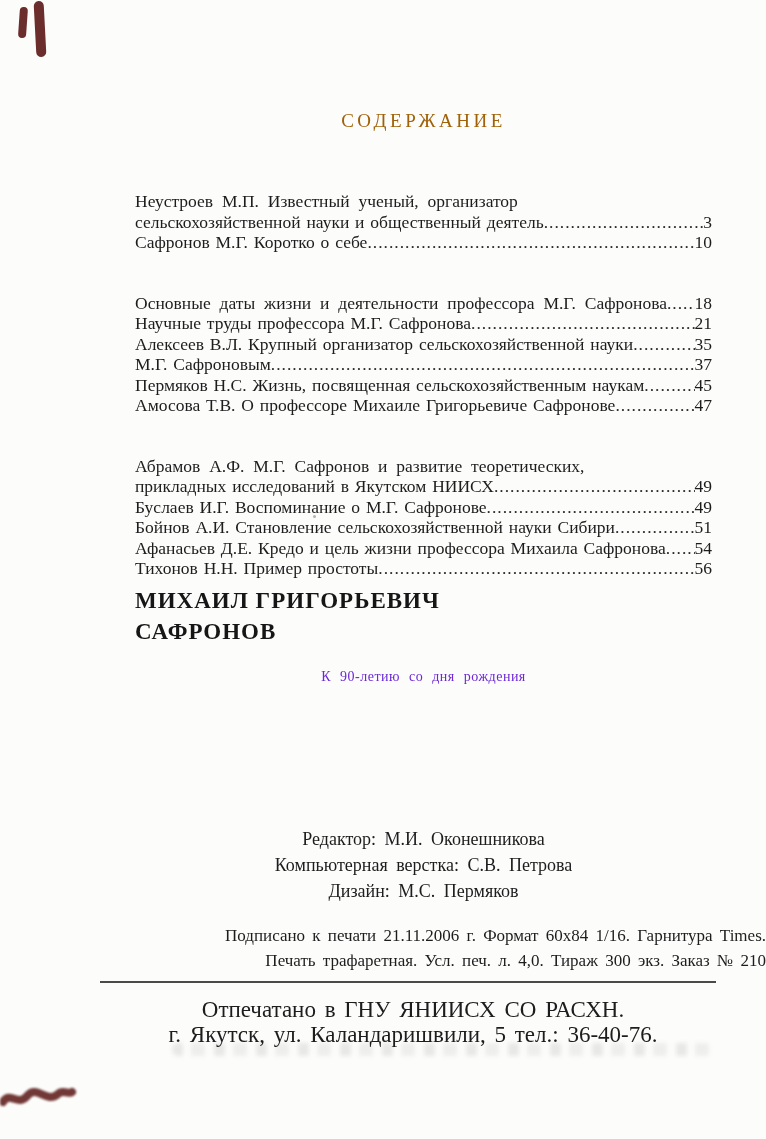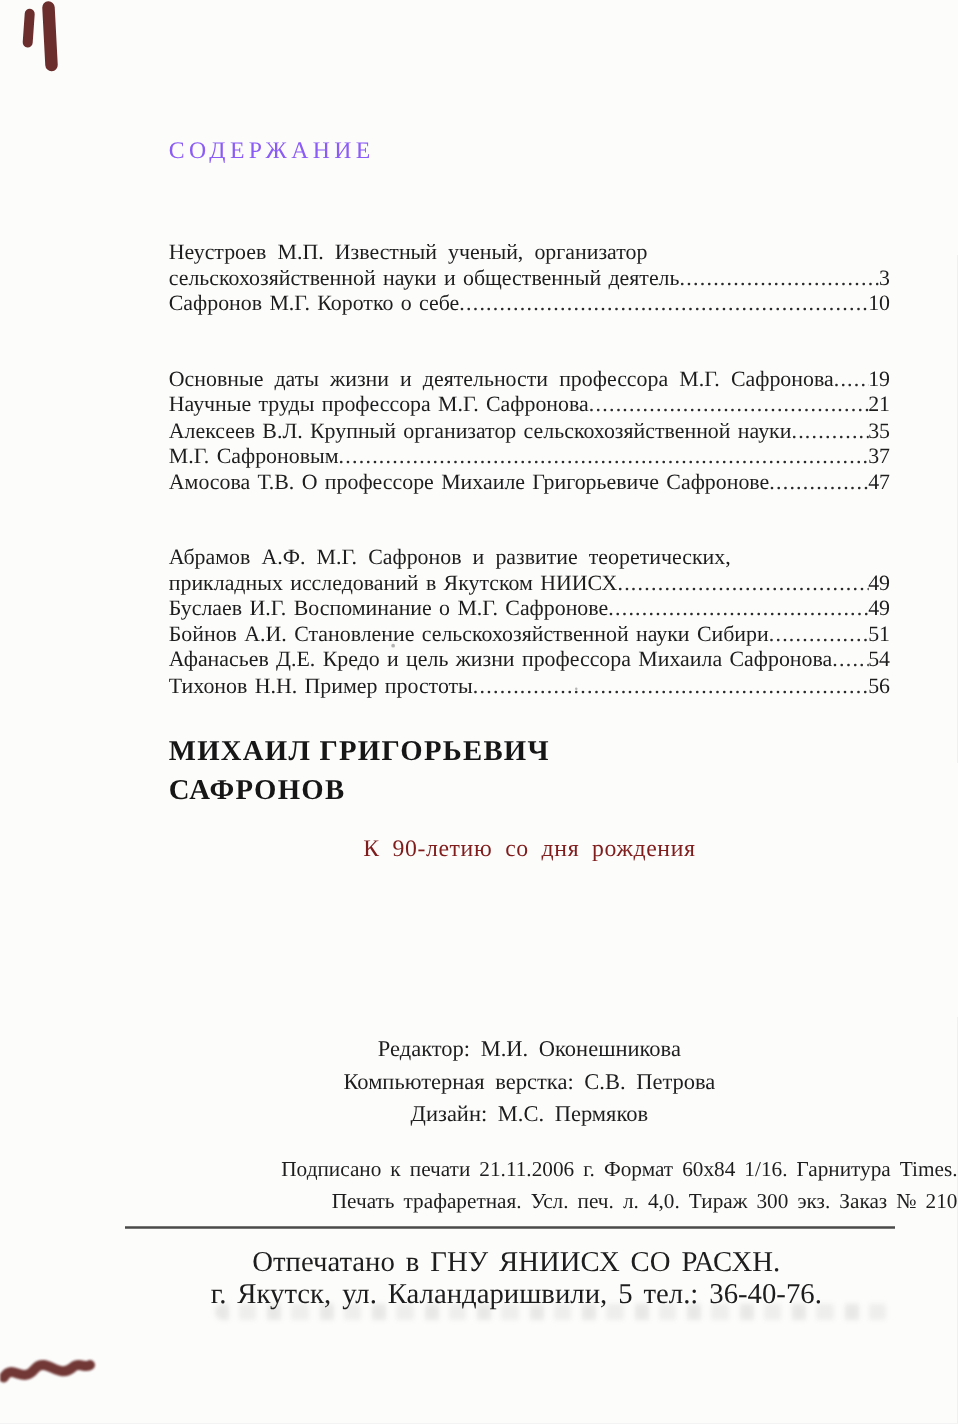--- a/index.html
+++ b/index.html
@@ -8,22 +8,22 @@
     width:766px;height:1139px;
     background:#fcfcfb;
     font-family:"Liberation Serif","DejaVu Serif",serif;
     color:#1b1b1b;
     overflow:hidden;
     margin:0 auto;
   }
   
   .toc-header{
     position:absolute;left:135px;top:110px;width:577px;
-    text-align:left;font-size:19px;letter-spacing:3.5px;
-    color:#8b5cf6;
+    text-align:center;font-size:19px;letter-spacing:3.5px;
+    color:#a16207;
   }
   .toc-list{
     position:absolute;left:135px;top:151px;width:577px;
     font-size:17.5px;word-spacing:1.5px;color:#1d1d1d;
   }
   .toc-row{
     display:flex;align-items:baseline;
     height:20.5px;line-height:20.5px;
     white-space:nowrap;
   }
@@ -38,22 +38,22 @@
   .toc-row.cont .toc-dots::after{content:"";}
   .toc-page{text-align:right;}
   
   .title-block{
     position:absolute;left:135px;top:585px;width:577px;
     font-weight:bold;font-size:23px;
     line-height:31px;letter-spacing:1px;color:#161616;
   }
   .subtitle{
     position:absolute;left:135px;top:669px;width:577px;
-    text-align:center;font-size:19px;word-spacing:5px;letter-spacing:0.5px;
-    color:#7f1d1d;
+    text-align:center;font-size:14px;word-spacing:5px;letter-spacing:0.5px;
+    color:#6d28d9;
   }
   
   .credits{
     position:absolute;left:135px;top:826px;width:577px;
     text-align:center;font-size:18px;line-height:26px;word-spacing:4px;
     color:#1d1d1d;
   }
   .credit-name{}
   
   .imprint{
@@ -109,36 +109,41 @@
       <span class="toc-page">3</span>
     </div>
     <div class="toc-row">
       <span class="toc-text">Сафронов М.Г. Коротко о себе</span>
       <span class="toc-dots"></span>
       <span class="toc-page">10</span>
     </div>
     <div class="toc-row wide">
       <span class="toc-text">Основные даты жизни и деятельности профессора М.Г. Сафронова</span>
       <span class="toc-dots"></span>
-      <span class="toc-page">19</span>
+      <span class="toc-page">18</span>
     </div>
     <div class="toc-row">
       <span class="toc-text">Научные труды профессора М.Г. Сафронова</span>
       <span class="toc-dots"></span>
       <span class="toc-page">21</span>
     </div>
     <div class="toc-row">
       <span class="toc-text">Алексеев В.Л. Крупный организатор сельскохозяйственной науки</span>
       <span class="toc-dots"></span>
       <span class="toc-page">35</span>
     </div>
     <div class="toc-row">
       <span class="toc-text">М.Г. Сафроновым</span>
       <span class="toc-dots"></span>
       <span class="toc-page">37</span>
+    </div>
+    <div class="toc-row">
+      <span class="toc-text">Пермяков Н.С. Жизнь, посвященная сельскохозяйственным наукам</span>
+      <span class="toc-dots"></span>
+      <span class="toc-page">45</span>
     </div>
     <div class="toc-row">
       <span class="toc-text">Амосова Т.В. О профессоре Михаиле Григорьевиче Сафронове</span>
       <span class="toc-dots"></span>
       <span class="toc-page">47</span>
     </div>
     <div class="toc-row cont wide">
       <span class="toc-text">Абрамов А.Ф. М.Г. Сафронов и развитие теоретических,</span>
       <span class="toc-dots"></span>
       <span class="toc-page"></span>

